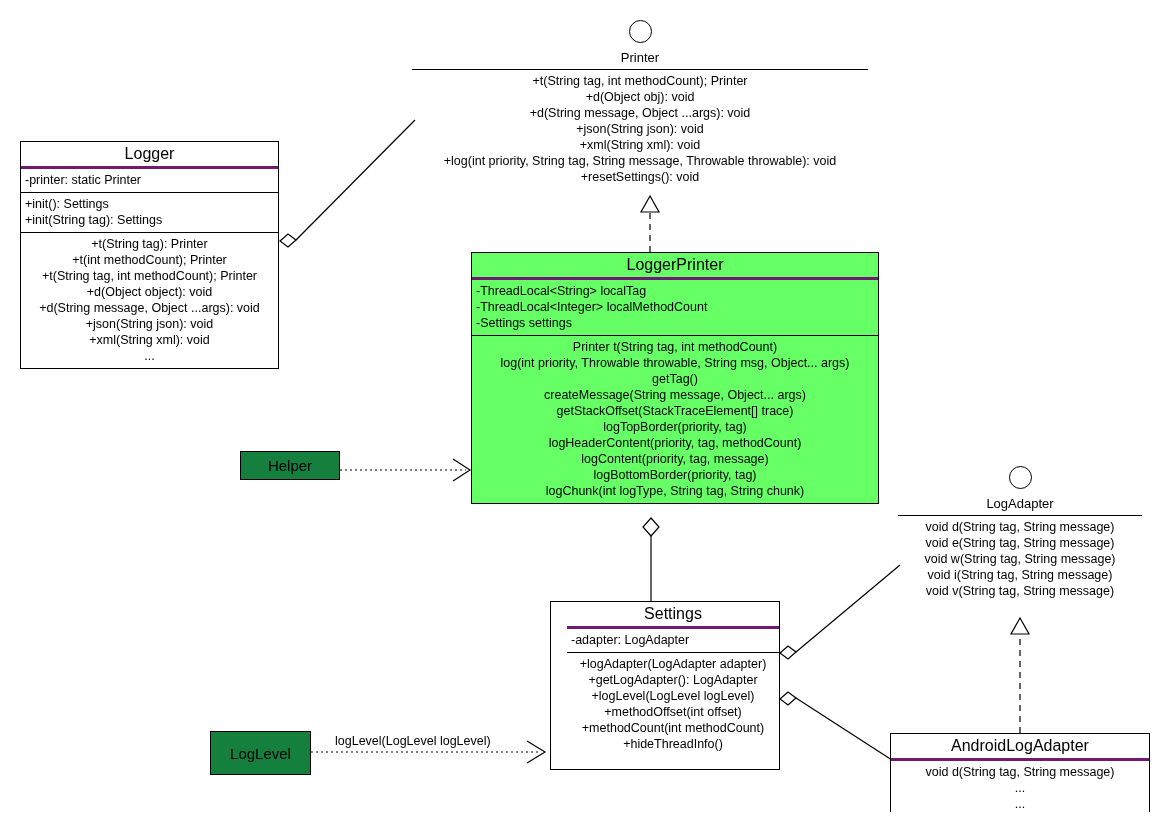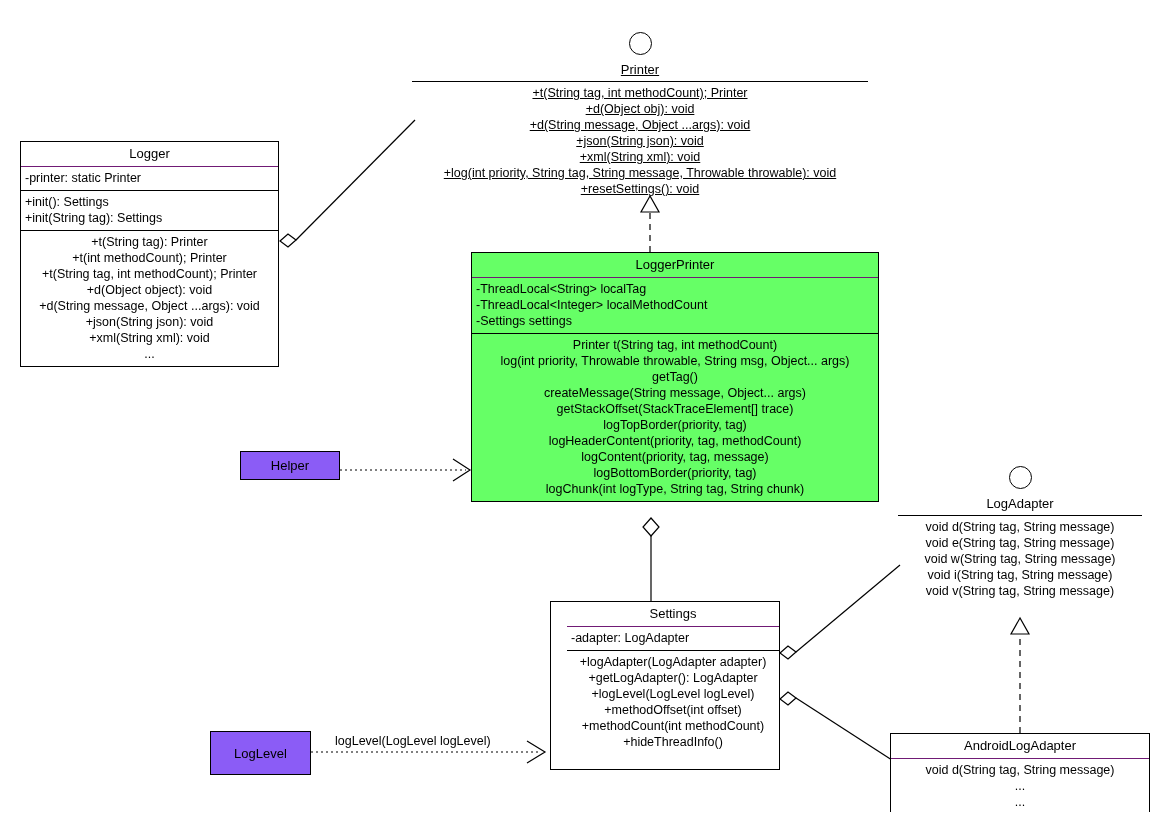--- a/index.html
+++ b/index.html
@@ -34,24 +34,24 @@
   
   .classbox {
     border: 1px solid #000000;
     background: #ffffff;
   }
   .classbox.green, .classbox.green .compart {
     background: #66ff66;
   }
   .cname {
     text-align: center;
-    font-size: 13px;
+    font-size: 16px;
     line-height: 15px;
     padding: 4px 4px 5px 4px;
-    border-bottom: 1px solid #701a75;
+    border-bottom: 3px solid #701a75;
     white-space: nowrap;
   }
   .compart {
     padding: 3px 4px 4px 4px;
     border-bottom: 1px solid #000000;
     font-size: 12.5px;
     line-height: 16px;
     background: #ffffff;
   }
   .compart:last-child {
@@ -88,25 +88,25 @@
   .iface .ops {
     font-size: 12.5px;
     line-height: 16px;
   }
   .iface .ops .row {
     white-space: nowrap;
   }
   
   .plainbox {
     border: 1px solid #000000;
-    background: #8b5cf6;
+    background: #15803d;
     display: flex;
     align-items: center;
     justify-content: center;
-    font-size: 13px;
+    font-size: 15px;
   }
   .edgelabel {
     position: absolute;
     font-size: 12.5px;
     line-height: 15px;
     background: transparent;
     white-space: nowrap;
   }
 </style>
 </head>
@@ -158,21 +158,21 @@
       <polyline points="453,459 470,470 453,481" fill="none" stroke="#000" stroke-width="1.2"></polyline>
     </g>
 
     
     <g>
       <line x1="311" y1="752" x2="540" y2="752" stroke="#000" stroke-width="1.1" stroke-dasharray="2,3"></line>
       <polyline points="527,741 545,752 527,763" fill="none" stroke="#000" stroke-width="1.2"></polyline>
     </g>
   </svg>
 
-  <div class="iface" style="left:412px; top:32px; width:456px;text-decoration:underline;">
+  <div class="iface" style="left:412px; top:20px; width:456px;">
     <div class="circle"></div>
     <div class="iname">Printer</div>
     <div class="hr"></div>
     <div class="ops">
       <div class="row">+t(String tag, int methodCount); Printer</div>
       <div class="row">+d(Object obj): void</div>
       <div class="row">+d(String message, Object ...args): void</div>
       <div class="row">+json(String json): void</div>
       <div class="row">+xml(String xml): void</div>
       <div class="row">+log(int priority, String tag, String message, Throwable throwable): void</div>

